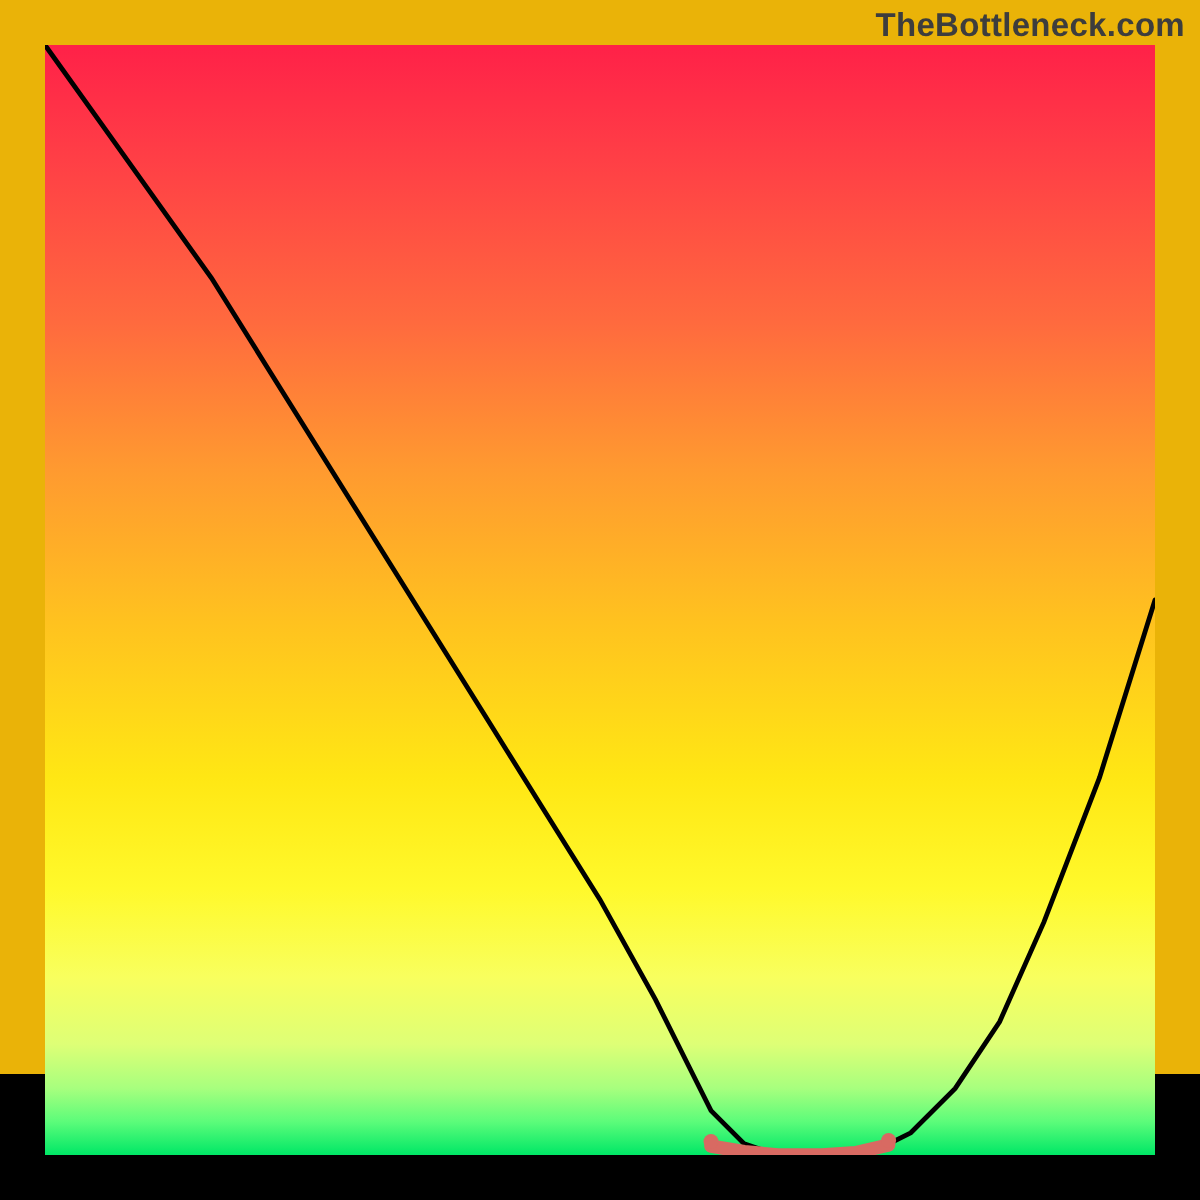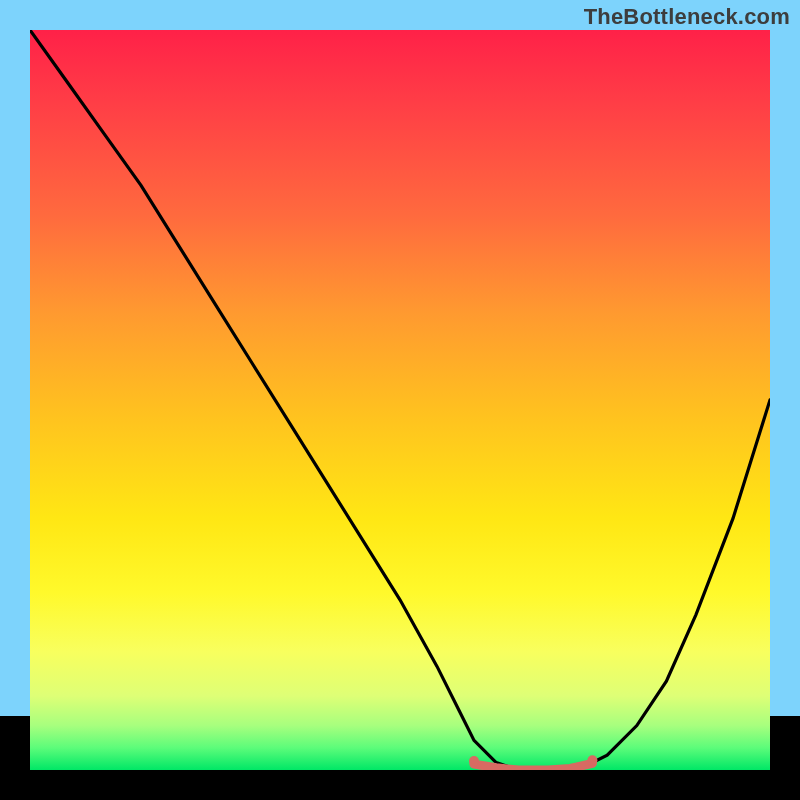--- a/index.html
+++ b/index.html
@@ -7,21 +7,21 @@
     padding: 0;
     width: 800px;
     height: 800px;
     background: #000;
     font-family: Arial, Helvetica, sans-serif;
     position: relative;
   }
   .outer {
     width: 800px;
     height: 716px;
-    background: #7dd3fc;
+    background: #eab308;
     position: relative;
   }
   .watermark {
     position: absolute;
     top: 4px;
     right: 10px;
     font-size: 22px;
     font-weight: 600;
     color: #3d3d3d;
     letter-spacing: 0.2px;

